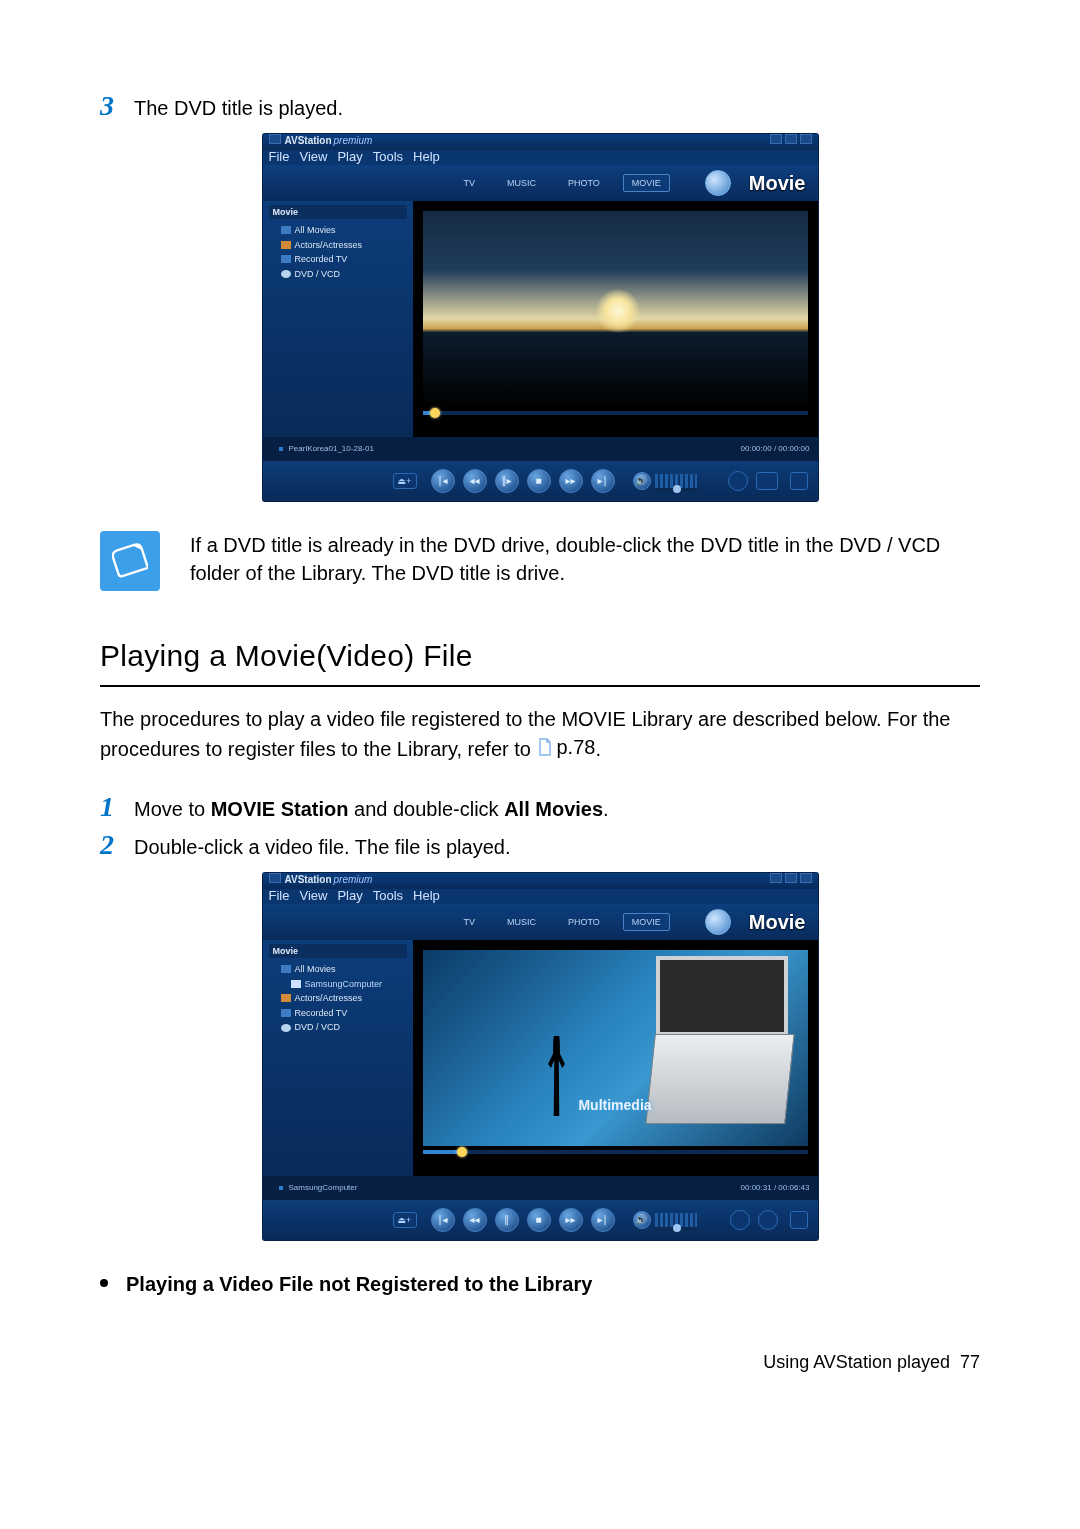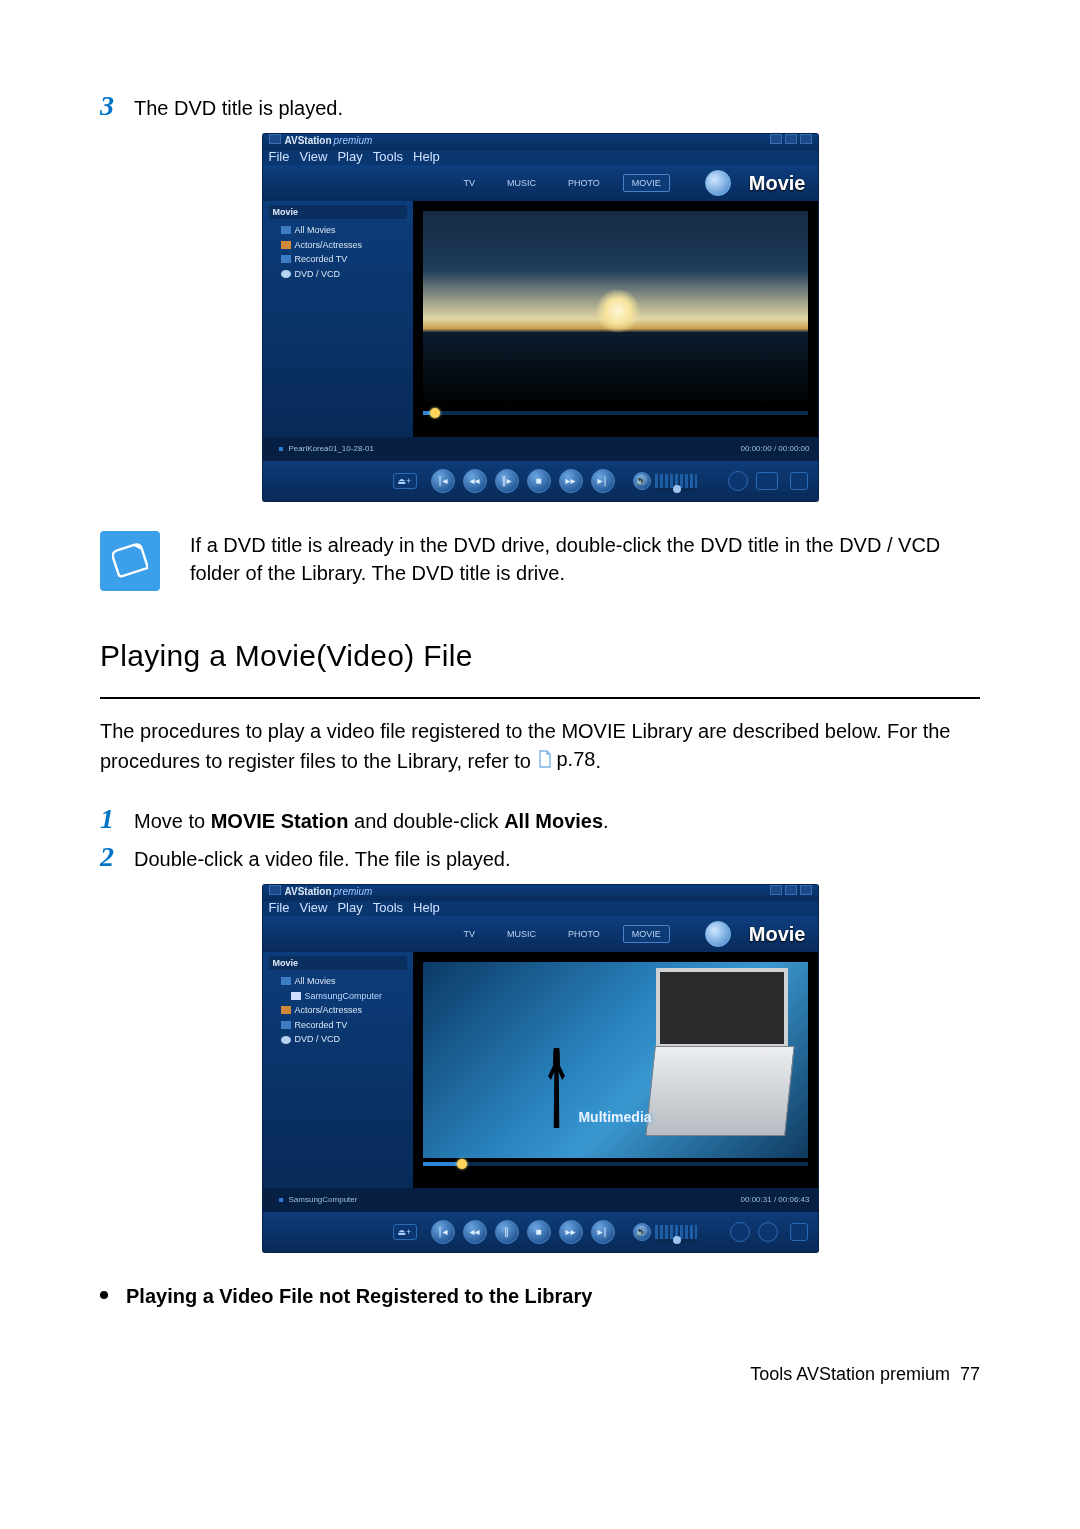--- a/index.html
+++ b/index.html
@@ -190,21 +190,21 @@
   }
   .note-icon svg { width:36px; height:36px; }
   .note-text { flex:1; font-size:20px; }
 
   
   h2.sec {
     font-size:30px;
     font-weight:normal;
     letter-spacing:0.3px;
     border-bottom:2px solid #000;
-    padding-bottom:20px;
+    padding-bottom:8px;
     margin-bottom:18px;
   }
   .para { margin-bottom:28px; }
   .pageref {
     display:inline-flex; align-items:center; gap:4px;
   }
   .pageref svg { width:16px; height:18px; vertical-align:middle;}
 
   
   .bullet-row { display:flex; align-items:flex-start; gap:18px; margin-top:14px;}
@@ -451,14 +451,14 @@
 </div>
 
 <div class="bullet-row">
   <div class="bullet-dot"></div>
   <div>
     <div class="bold" style="margin-bottom:4px;">Playing a Video File not Registered to the Library</div>
   </div>
 </div>
 
 <div class="footer">
-  <span>Tools AVStation premium</span>&nbsp;&nbsp;<span>77</span>
+  <span>Using AVStation played</span>&nbsp;&nbsp;<span>77</span>
 </div>
 
 </body></html>

